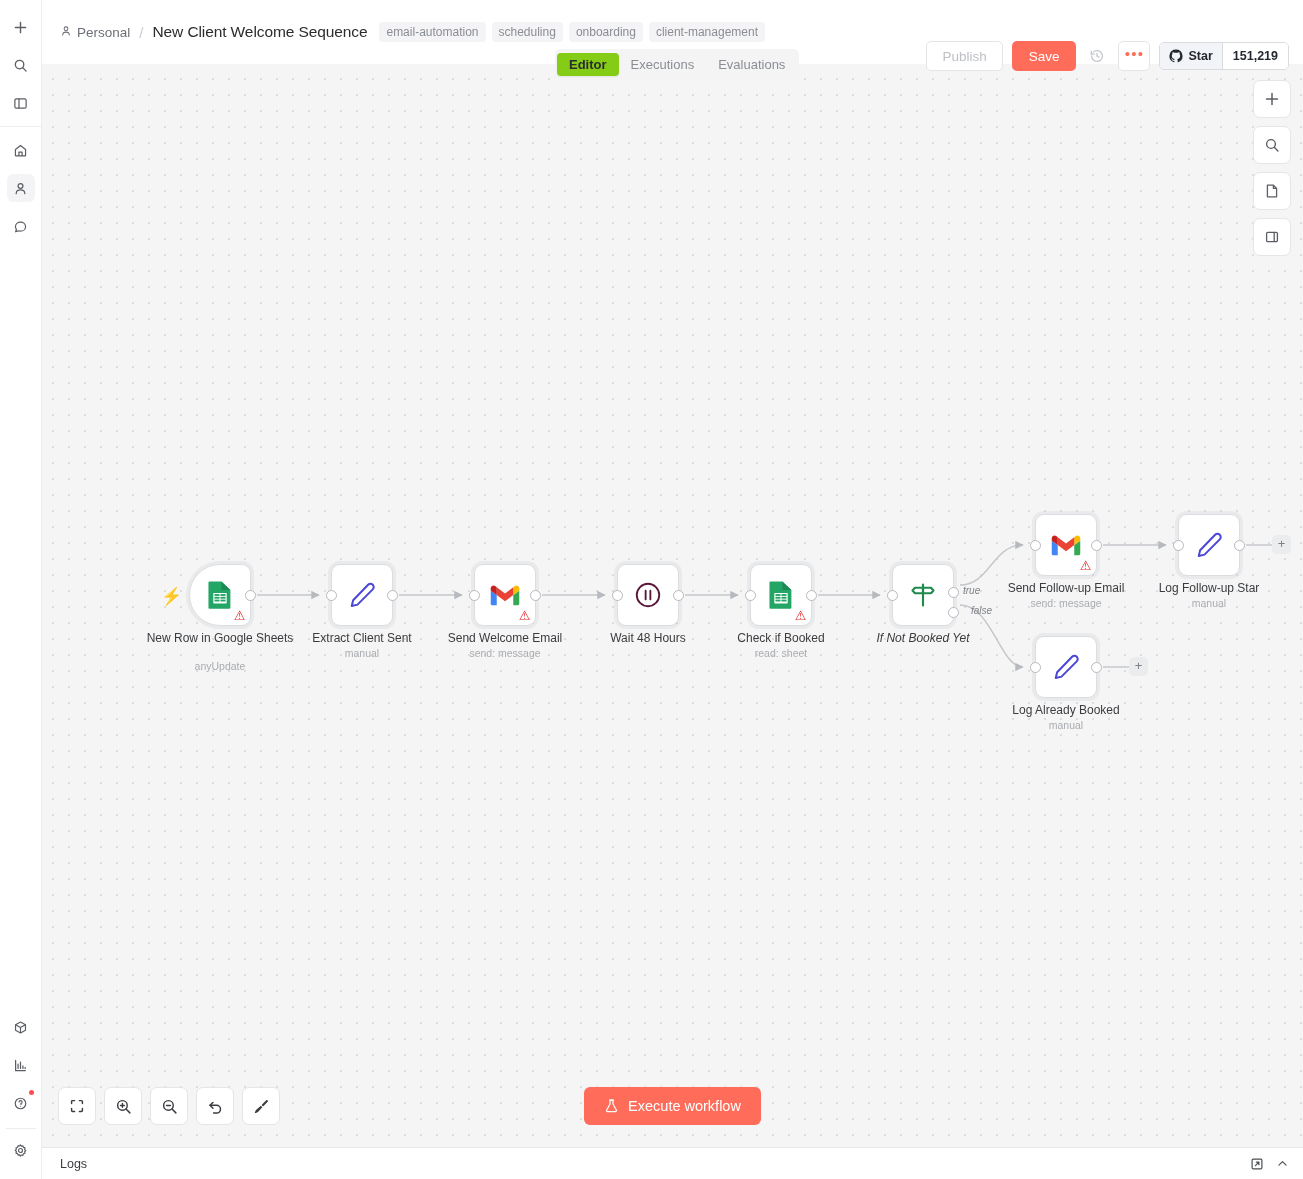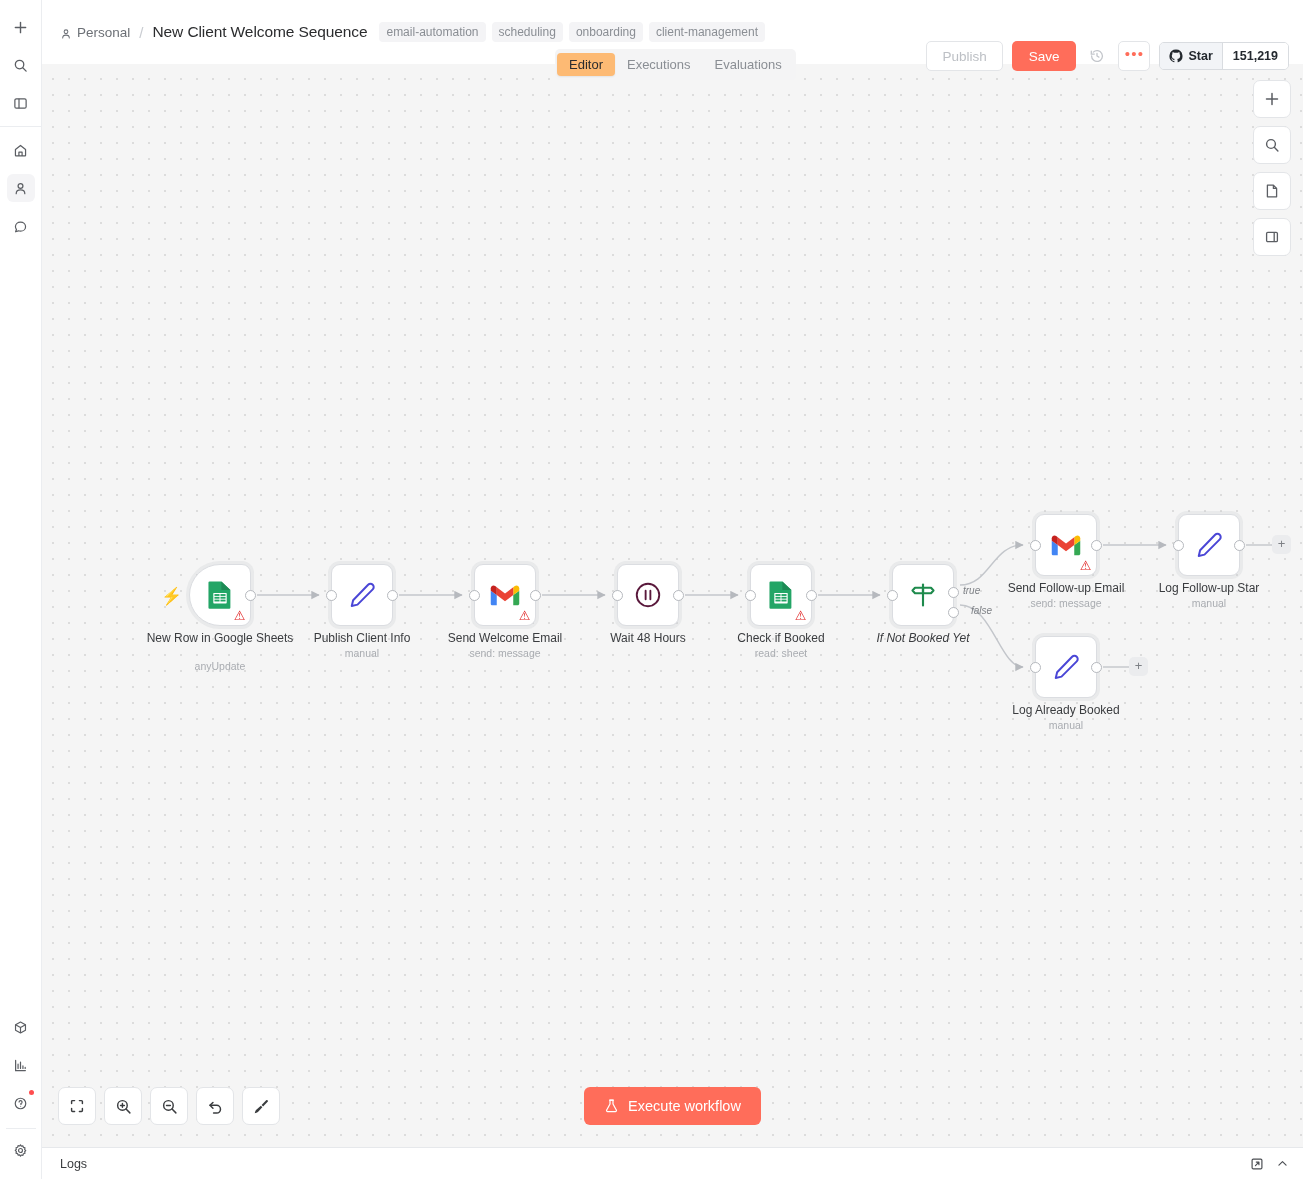--- a/index.html
+++ b/index.html
@@ -33,21 +33,21 @@
     display: flex; flex-direction: column; align-items: center; }
   .rail-divider-long { width: 30px; height: 1px; background: #ebedf0; margin: 6px 0 2px; }
 
   
   #header {
     position: absolute; left: 42px; top: 0; width: 1261px; height: 64px;
     background: #ffffff; display: flex; align-items: center;
     padding: 0 14px 0 18px; z-index: 30;
   }
   #breadcrumb { display: flex; align-items: center; gap: 8px; }
-  .bc-person { display: flex; align-items: flex-end; gap: 5px;
+  .bc-person { display: flex; align-items: flex-start; gap: 5px;
     font-size: 13.5px; color: #6c7076; }
   .bc-slash { color: #c9ccd1; font-size: 15px; padding: 0 1px; }
   #wf-title { font-size: 15.5px; color: #2b2c2e; font-weight: 400; letter-spacing: -0.1px; }
   #tags { display: flex; align-items: center; gap: 6px; margin-left: 12px; }
   .tag {
     background: #f4f4f6; color: #8a8e94; font-size: 12px;
     padding: 3px 7px; border-radius: 4px; white-space: nowrap; cursor: pointer;
   }
   #hdr-right { margin-left: auto; display: flex; align-items: center; gap: 9px; margin-top: 48px; }
   #btn-publish {
@@ -86,21 +86,21 @@
   
   #tabs {
     position: absolute; left: 555px; top: 49px; height: 31px;
     display: flex; align-items: center; gap: 0; z-index: 31;
     background: #f4f4f5; border-radius: 5px; padding: 2px;
   }
   .tab {
     font-size: 13px; color: #8a8e94; padding: 4px 12px;
     border-radius: 4px; cursor: pointer; white-space: nowrap;
   }
-  .tab.active { background: #fdba74; color: #2b2c2e; font-weight: normal;
+  .tab.active { background: #84cc16; color: #2b2c2e; font-weight: bold;
     box-shadow: 0 1px 2px rgba(0,0,0,.07); }
 
   
   #canvas {
     position: absolute; left: 42px; top: 64px; width: 1261px; height: 1083px;
     background-color: #f5f5f5;
     background-image: radial-gradient(#dcdcdc 1.1px, transparent 1.1px);
     background-size: 16px 16px;
     background-position: 3px 7px;
     overflow: hidden;
@@ -368,21 +368,21 @@
     </div>
 
     <div class="node" style="left:289px;top:500px;">
       <div class="node-box">
         <svg width="30" height="30" viewBox="0 0 24 24" fill="none" stroke="#4a46d6" stroke-width="1.6" stroke-linejoin="round">
           <path d="M16.9 3.8a2.6 2.6 0 0 1 3.7 3.7L8.4 19.7l-4.6 1.1 1.1-4.6z"></path>
         </svg>
         <span class="port in"></span>
         <span class="port out"></span>
       </div>
-      <div class="node-label">Publish Client Info</div>
+      <div class="node-label">Extract Client Sent</div>
       <div class="node-sub" style="top:83px;">manual</div>
     </div>
 
     <div class="node" style="left:432px;top:500px;">
       <div class="node-box">
         <svg width="30" height="23" viewBox="0 0 32 24">
           <path d="M2.6 22.4h4.6V11.5L.8 6.8v13.9c0 1 .8 1.7 1.8 1.7z" fill="#4285f4"></path>
           <path d="M24.8 22.4h4.6c1 0 1.8-.8 1.8-1.7V6.8l-6.4 4.7z" fill="#34a853"></path>
           <path d="M24.8 3.3v8.2l6.4-4.7V4.2c0-2.4-2.8-3.8-4.7-2.4z" fill="#fbbc04"></path>
           <path d="M7.2 11.5V3.3L16 9.9l8.8-6.6v8.2L16 18.1z" fill="#ea4335"></path>

